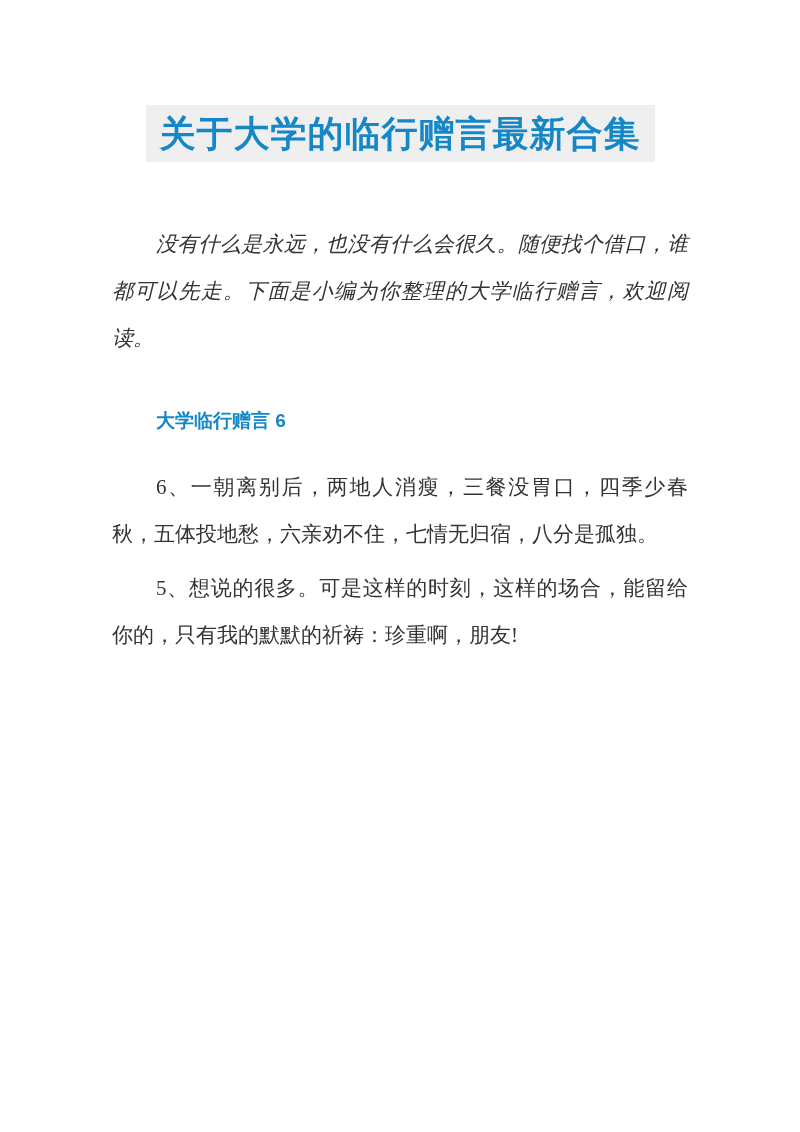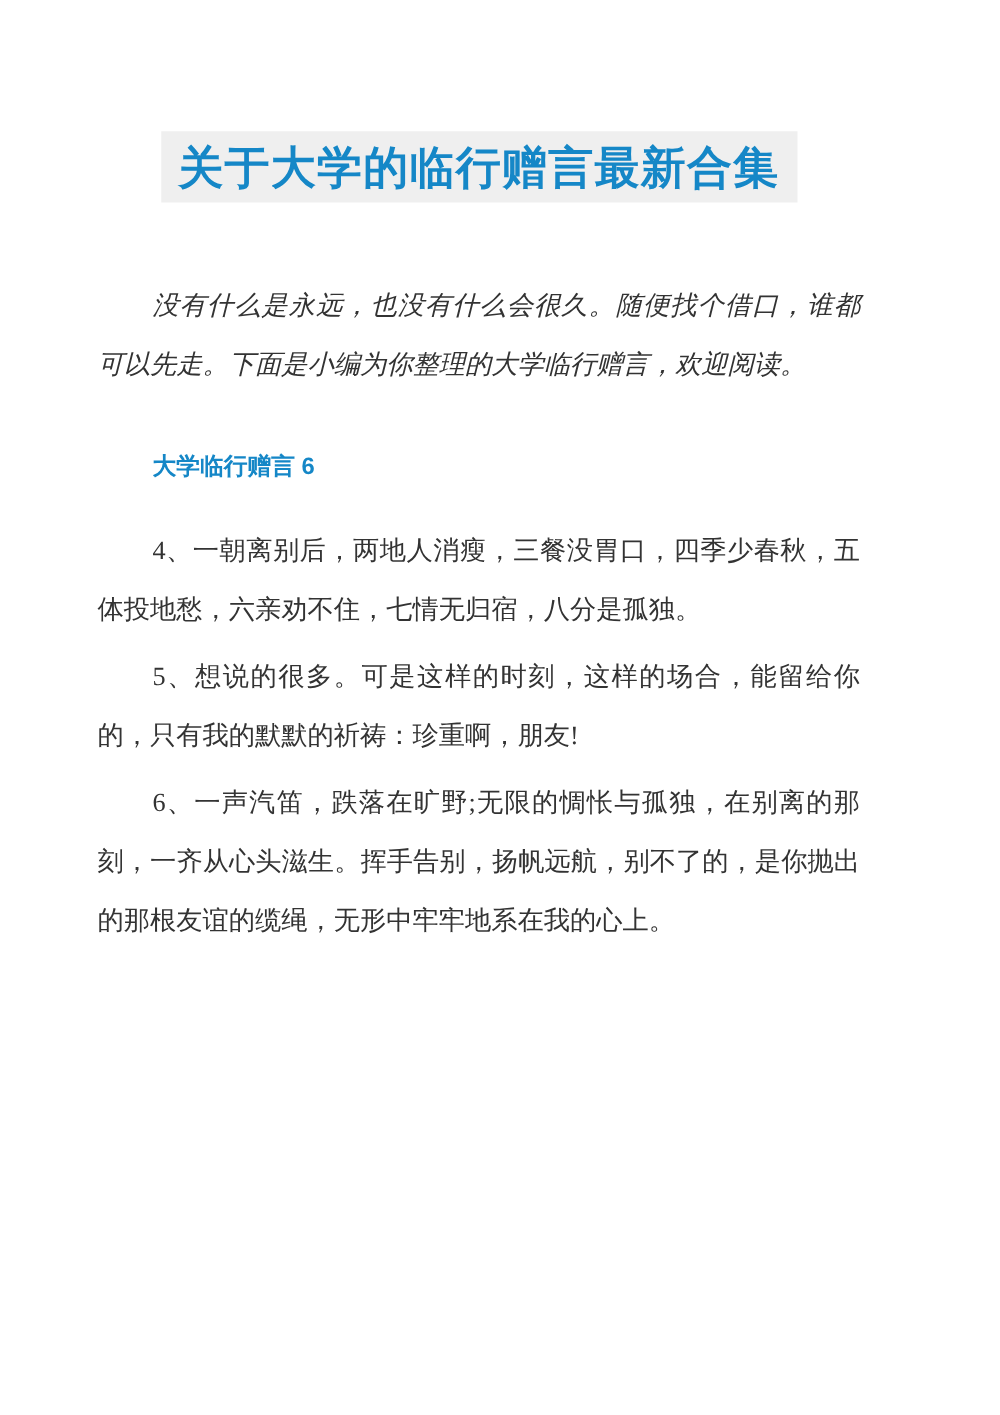--- a/index.html
+++ b/index.html
@@ -7,21 +7,21 @@
     padding: 0;
     background: #ffffff;
   }
   .doc-page {
     position: relative;
     width: 800px;
     height: 1132px;
     margin: 0 auto;
     background: #ffffff;
     box-sizing: border-box;
-    padding: 104px 112px 0 78px;
+    padding: 104px 112px 0 112px;
     overflow: hidden;
     font-family: "Liberation Serif", "DejaVu Serif", serif;
     color: var(--body-text, #333333);
   }
   .doc-title {
     margin: 0;
     text-align: center;
     line-height: 60px;
     font-family: "Liberation Sans", "DejaVu Sans", sans-serif;
   }
@@ -63,19 +63,18 @@
 
   <h1 class="doc-title"><span class="title-hl">关于大学的临行赠言最新合集</span></h1>
 
   <p class="body-para intro-para">没有什么是永远，也没有什么会很久。随便找个借口，谁都可以先走。下面是小编为你整理的大学临行赠言，欢迎阅读。</p>
 
   <h2 class="section-heading">大学临行赠言 6</h2>
 
 
 
 
-  <p class="body-para">4、一朝离别后，两地人消瘦，三餐没胃口，四季少春秋，五体投地愁，六亲劝不住，七情无归宿，八分是孤独。</p>
+  <p class="body-para">6、一朝离别后，两地人消瘦，三餐没胃口，四季少春秋，五体投地愁，六亲劝不住，七情无归宿，八分是孤独。</p>
 
   <p class="body-para">5、想说的很多。可是这样的时刻，这样的场合，能留给你的，只有我的默默的祈祷：珍重啊，朋友!</p>
 
-  <p class="body-para">6、一声汽笛，跌落在旷野;无限的惆怅与孤独，在别离的那刻，一齐从心头滋生。挥手告别，扬帆远航，别不了的，是你抛出的那根友谊的缆绳，无形中牢牢地系在我的心上。</p>
 
 </div>
 
 </body></html>

